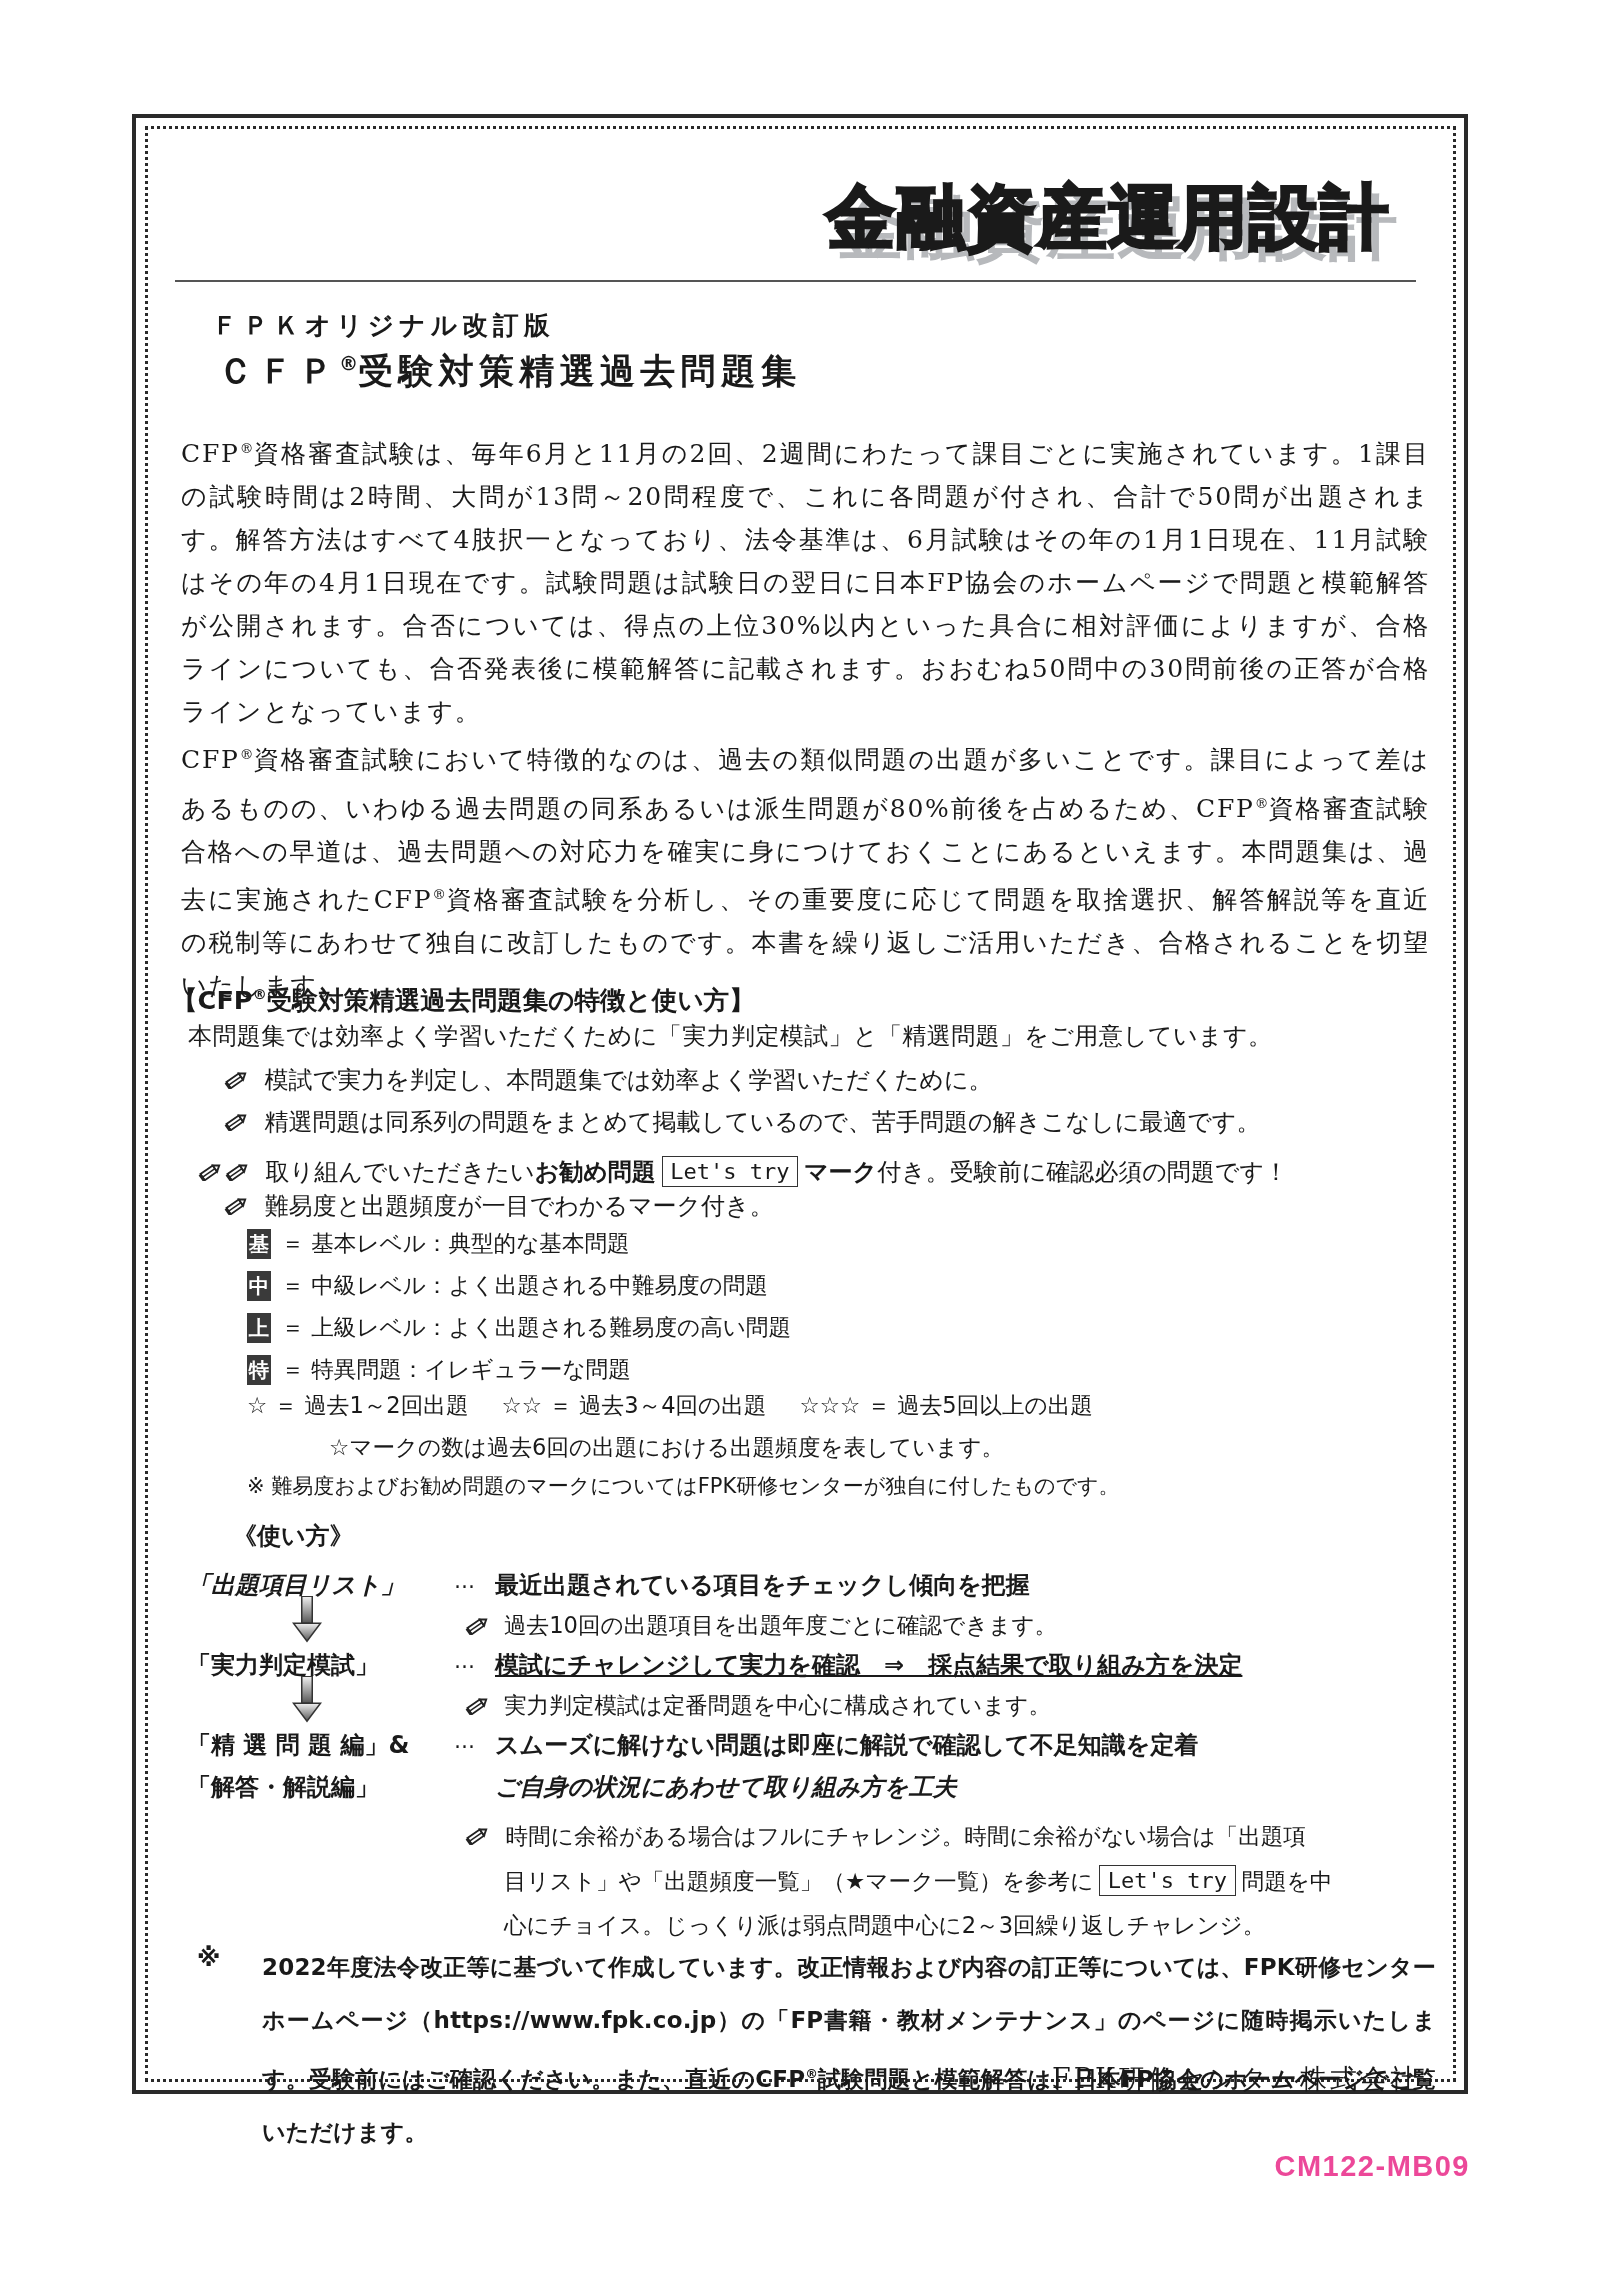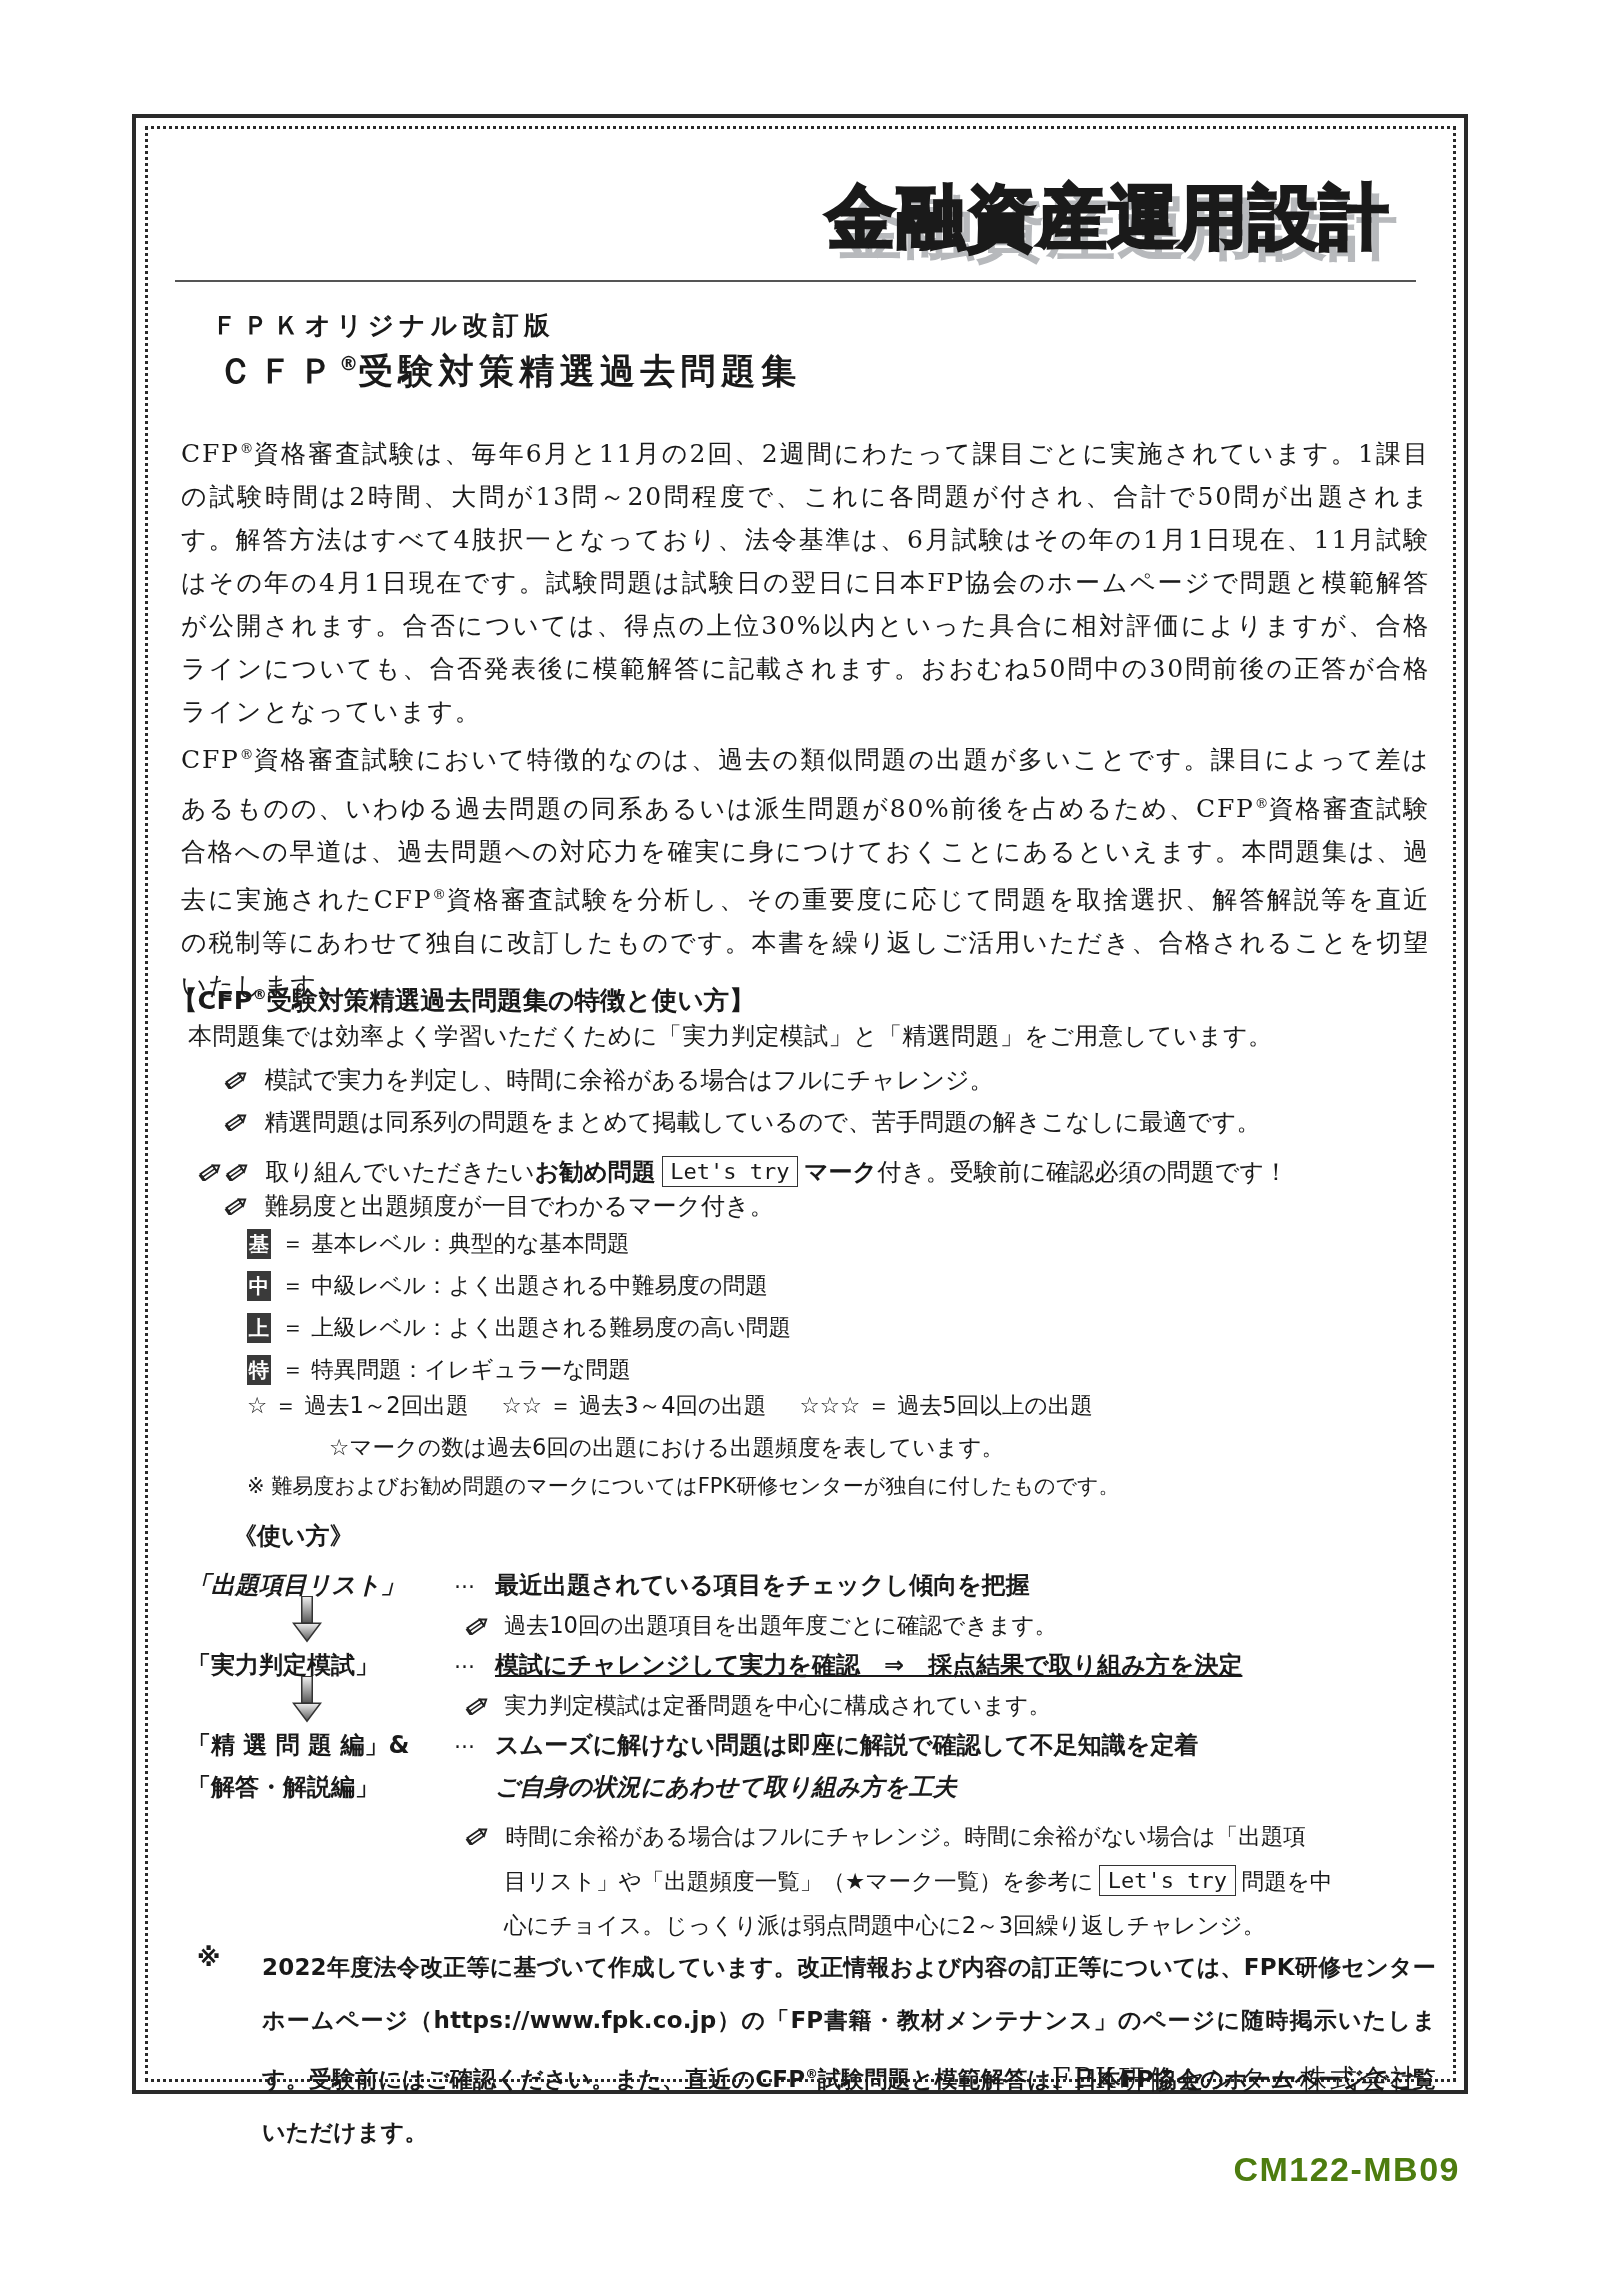--- a/index.html
+++ b/index.html
@@ -1,19 +1,19 @@
 <!DOCTYPE html>
 <html style="font-size:12px"><head>
 <meta charset="utf-8">
 <style>
   html, body { margin:0; padding:0; background:#ffffff; }
   body { width:1617px; height:2284px; position:relative; font-family:"DejaVu Sans","Liberation Sans",sans-serif; color:#1a1a1a; overflow:hidden; }
   .outer-frame { position:absolute; left:132px; top:114px; width:1336px; height:1980px; border:4.5px solid #2a2a2a; box-sizing:border-box; }
   .inner-frame { position:absolute; left:145px; top:126px; width:1311px; height:1956px; border:3.8px dotted #2a2a2a; box-sizing:border-box; }
-  .doc-code { position:absolute; right:157px; top:2150px; font-family:"Liberation Sans",sans-serif; font-size:34px; font-weight:bold; letter-spacing:1.5px; color:#4d7c0f; }
+  .doc-code { position:absolute; right:147px; top:2150px; font-family:"Liberation Sans",sans-serif; font-size:29px; font-weight:bold; letter-spacing:1.5px; color:#ec4899; }
 
   .title-wrap { position:absolute; left:826px; top:172px; width:602px; height:83px; }
   .title-shadow, .title-main { position:absolute; font-family:"DejaVu Sans",sans-serif; font-weight:bold; font-size:69px; letter-spacing:1.5px; white-space:nowrap; }
   .title-shadow { left:9px; top:10.5px; color:#b7b9bc; }
   .title-main { left:0; top:0; color:#1a1a1a; -webkit-text-stroke:3px #1a1a1a; }
   .divider { position:absolute; left:175px; top:280px; width:1241px; height:0; border-top:2.3px solid #555; }
 
   .series { position:absolute; left:212px; top:308px; font-size:25.6px; font-weight:bold; letter-spacing:5.3px; }
   .book-title { position:absolute; left:218px; top:348px; font-size:35px; font-weight:bold; letter-spacing:5.3px; }
   .book-title sup, .intro sup, .sec-head sup, .notice sup { font-size:0.55em; vertical-align:super; letter-spacing:0; }
@@ -91,21 +91,21 @@
   <span class="pencil">
       <svg viewBox="0 0 32 24">
         <g transform="rotate(-35 16 12)">
           <rect x="4" y="7" width="20" height="10" fill="#fff" stroke="#222" stroke-width="2.5"></rect>
           <line x1="4" y1="12" x2="24" y2="12" stroke="#222" stroke-width="2"></line>
           <polygon points="24,7 31,12 24,17" fill="#fff" stroke="#222" stroke-width="2.5"></polygon>
           <rect x="1" y="7" width="4" height="10" fill="#222"></rect>
         </g>
       </svg>
     </span>
-  <span>模試で実力を判定し、時間に余裕がある場合はフルにチャレンジ。</span>
+  <span>模試で実力を判定し、本問題集では効率よく学習いただくために。</span>
 </div>
 <div class="bullet" style="left:224px; top:1106px;">
   <span class="pencil">
       <svg viewBox="0 0 32 24">
         <g transform="rotate(-35 16 12)">
           <rect x="4" y="7" width="20" height="10" fill="#fff" stroke="#222" stroke-width="2.5"></rect>
           <line x1="4" y1="12" x2="24" y2="12" stroke="#222" stroke-width="2"></line>
           <polygon points="24,7 31,12 24,17" fill="#fff" stroke="#222" stroke-width="2.5"></polygon>
           <rect x="1" y="7" width="4" height="10" fill="#222"></rect>
         </g>

